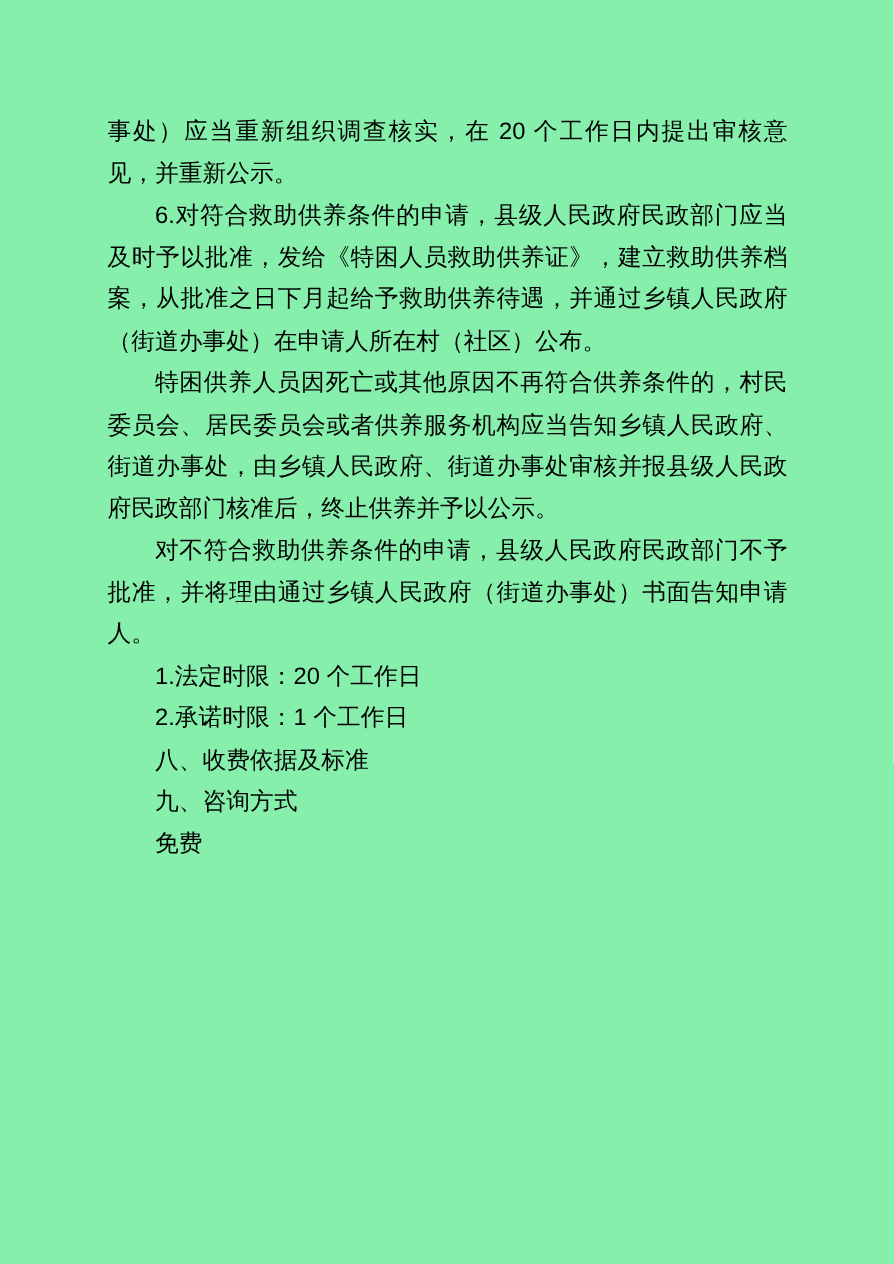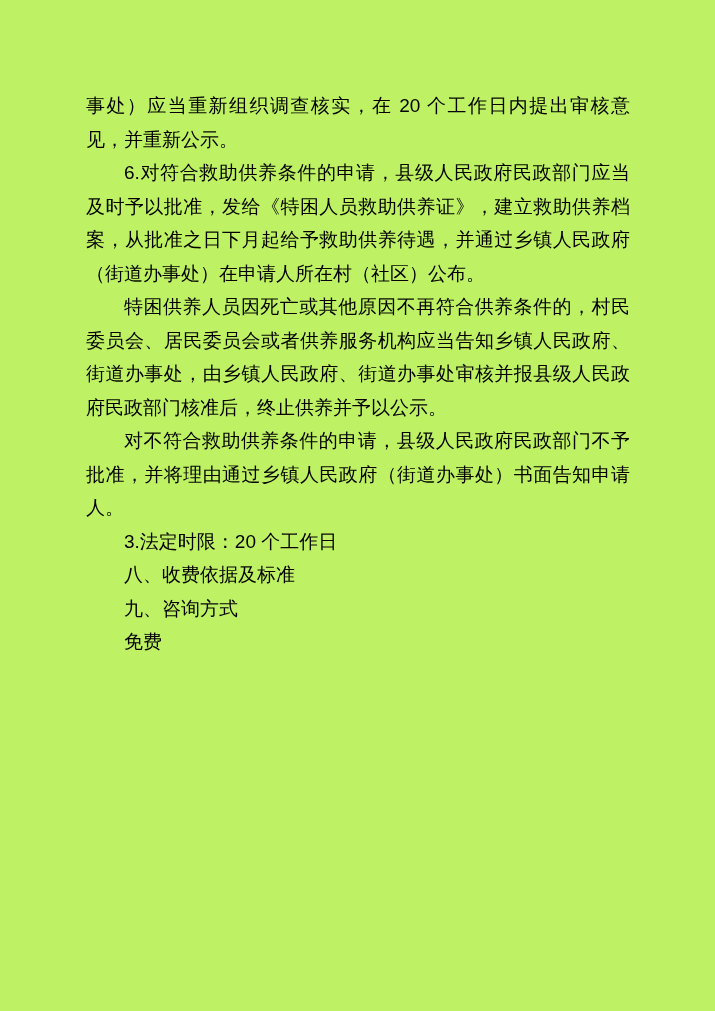--- a/index.html
+++ b/index.html
@@ -4,21 +4,21 @@
 <style>
   html, body {
     margin: 0;
     padding: 0;
     background: #ffffff;
   }
   .page {
     position: relative;
     width: 715px;
     height: 1011px;
-    background: #bef264;
+    background: #86efac;
     overflow: hidden;
     font-family: "Liberation Sans", "DejaVu Sans", sans-serif;
   }
   .doc-content {
     position: absolute;
     top: 89px;
     left: 86px;
     width: 544px;
   }
   .doc-content p {
@@ -37,18 +37,19 @@
 </style>
 </head>
 <body>
 
 <div class="page">
   <div class="doc-content">
     <p>事处）应当重新组织调查核实，在 20 个工作日内提出审核意见，并重新公示。</p>
     <p class="indent">6.对符合救助供养条件的申请，县级人民政府民政部门应当及时予以批准，发给《特困人员救助供养证》，建立救助供养档案，从批准之日下月起给予救助供养待遇，并通过乡镇人民政府（街道办事处）在申请人所在村（社区）公布。</p>
     <p class="indent">特困供养人员因死亡或其他原因不再符合供养条件的，村民委员会、居民委员会或者供养服务机构应当告知乡镇人民政府、街道办事处，由乡镇人民政府、街道办事处审核并报县级人民政府民政部门核准后，终止供养并予以公示。</p>
     <p class="indent">对不符合救助供养条件的申请，县级人民政府民政部门不予批准，并将理由通过乡镇人民政府（街道办事处）书面告知申请人。</p>
-    <p class="indent">3.法定时限：20 个工作日</p>
+    <p class="indent">1.法定时限：20 个工作日</p>
+    <p class="indent">2.承诺时限：1 个工作日</p>
     <p class="indent">八、收费依据及标准</p>
     <p class="indent">九、咨询方式</p>
     <p class="indent">免费</p>
   </div>
 </div>
 
 </body></html>

